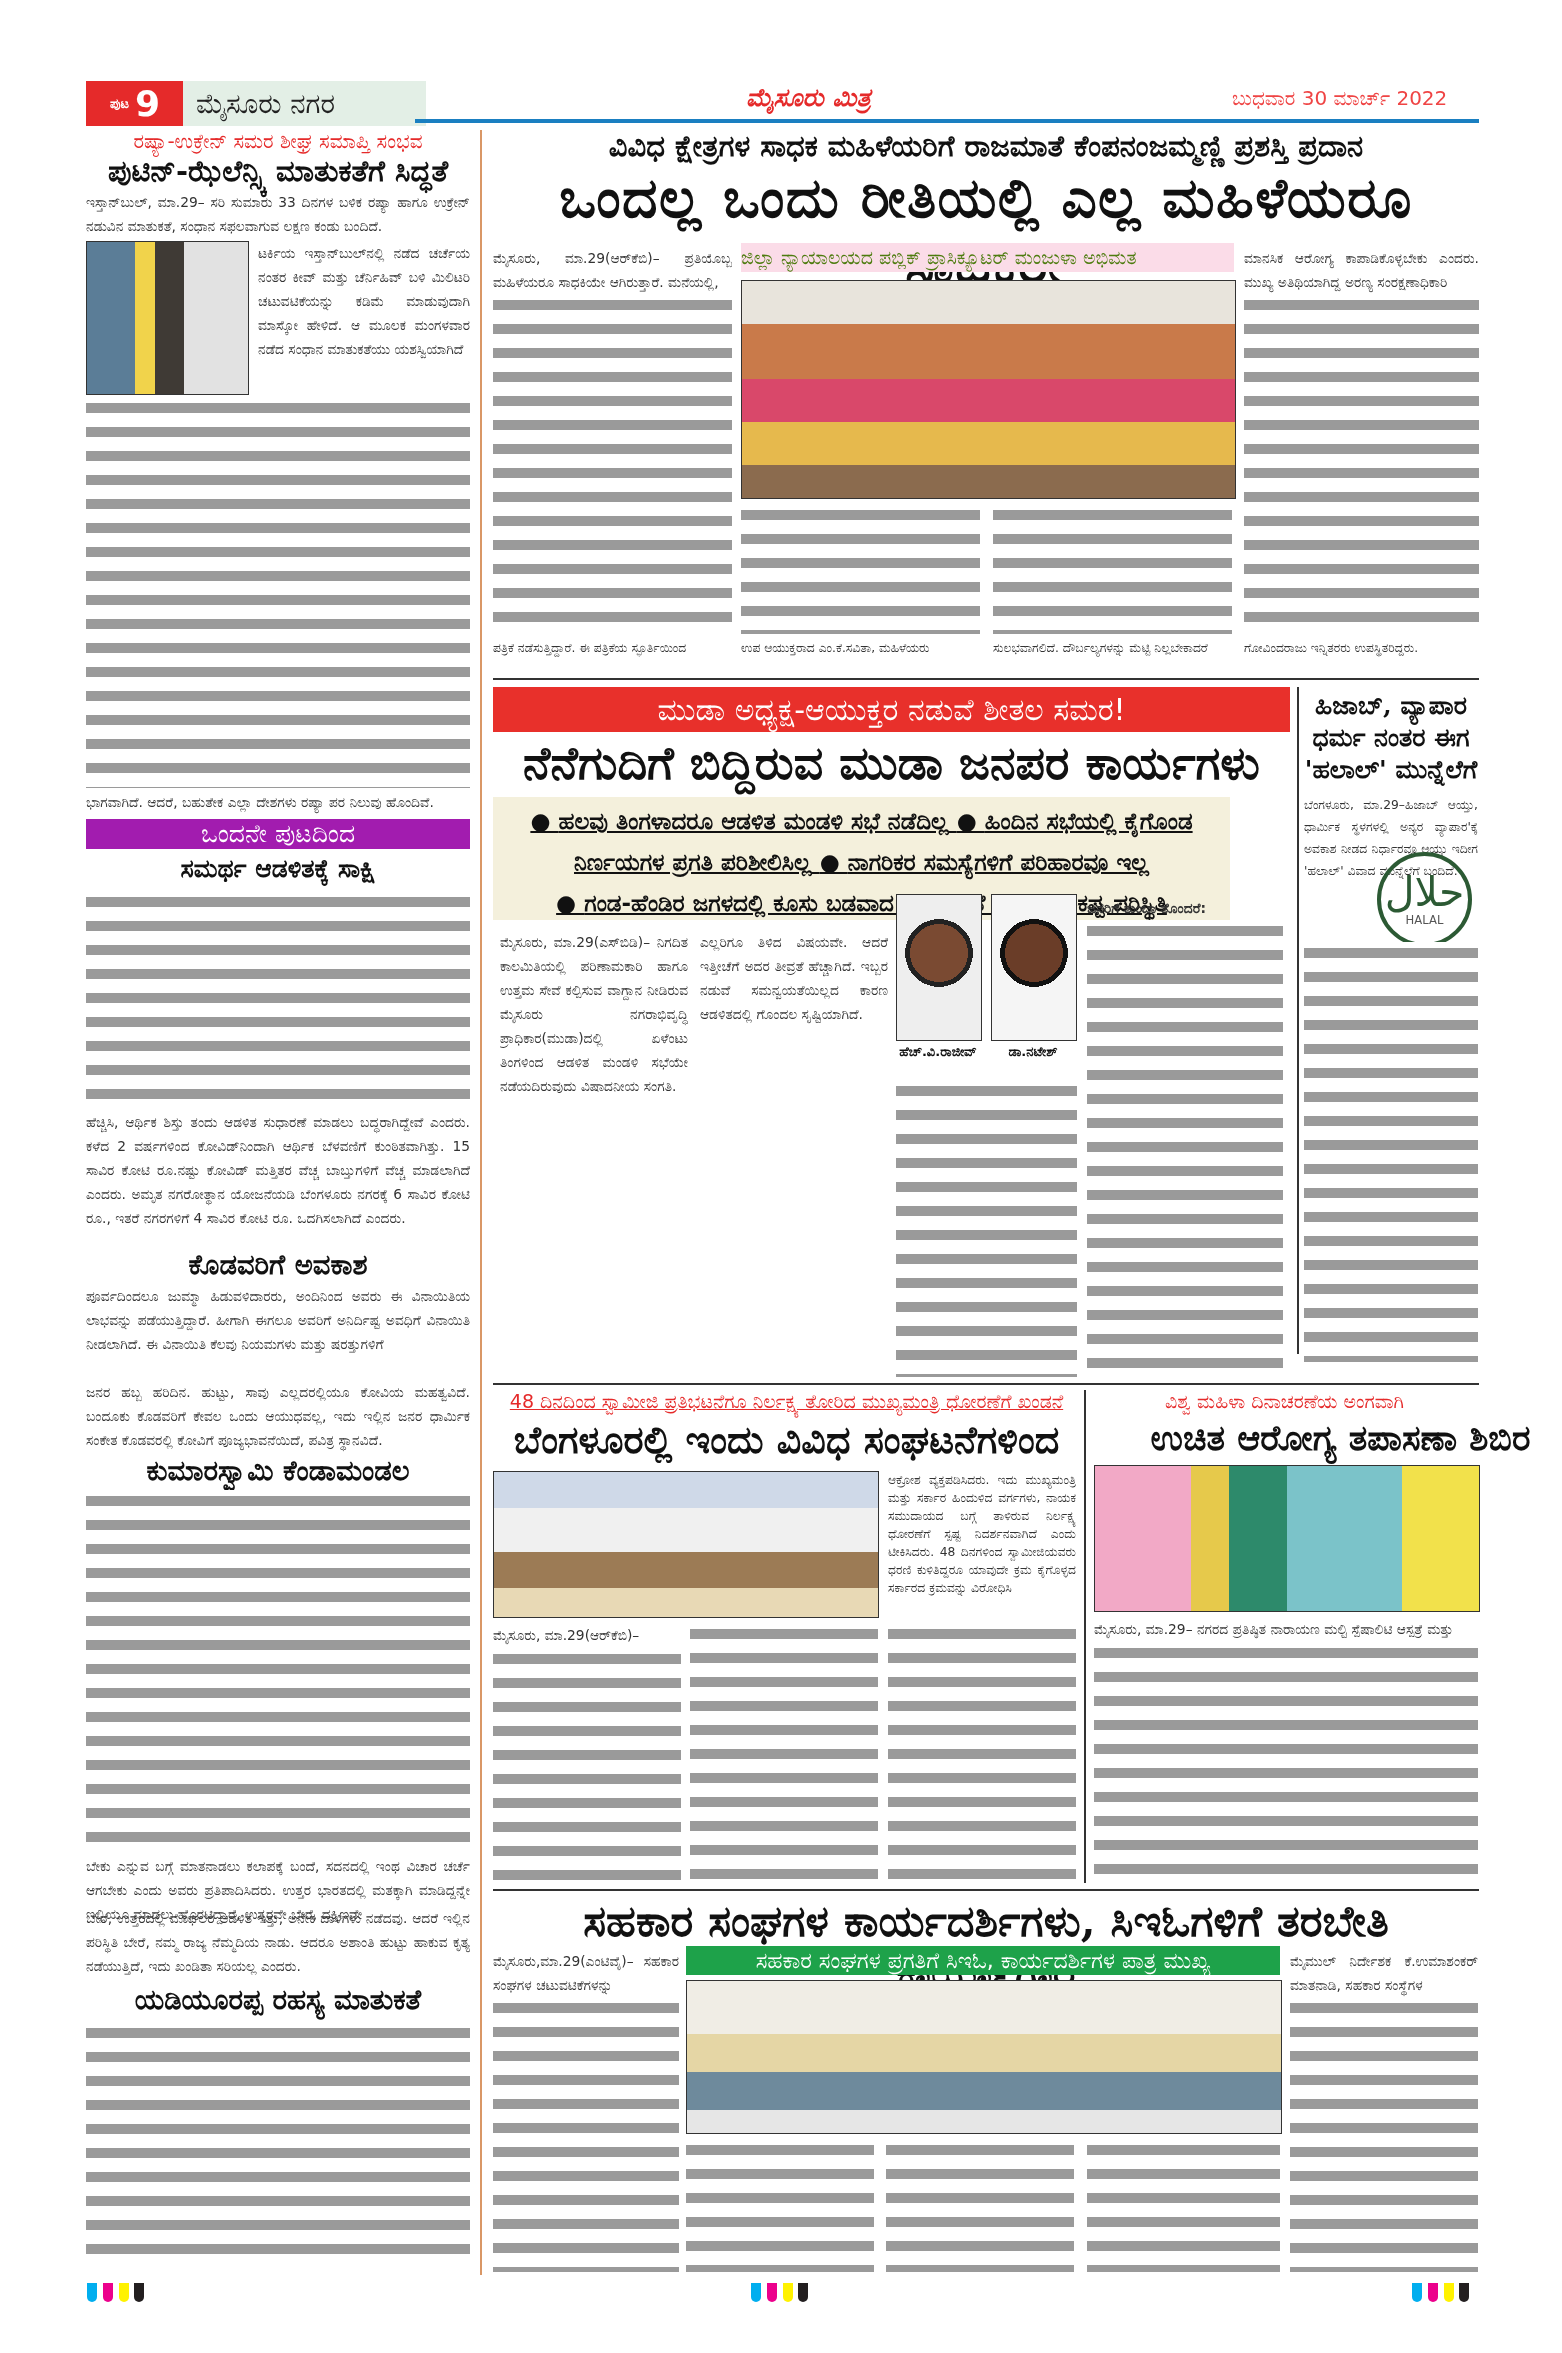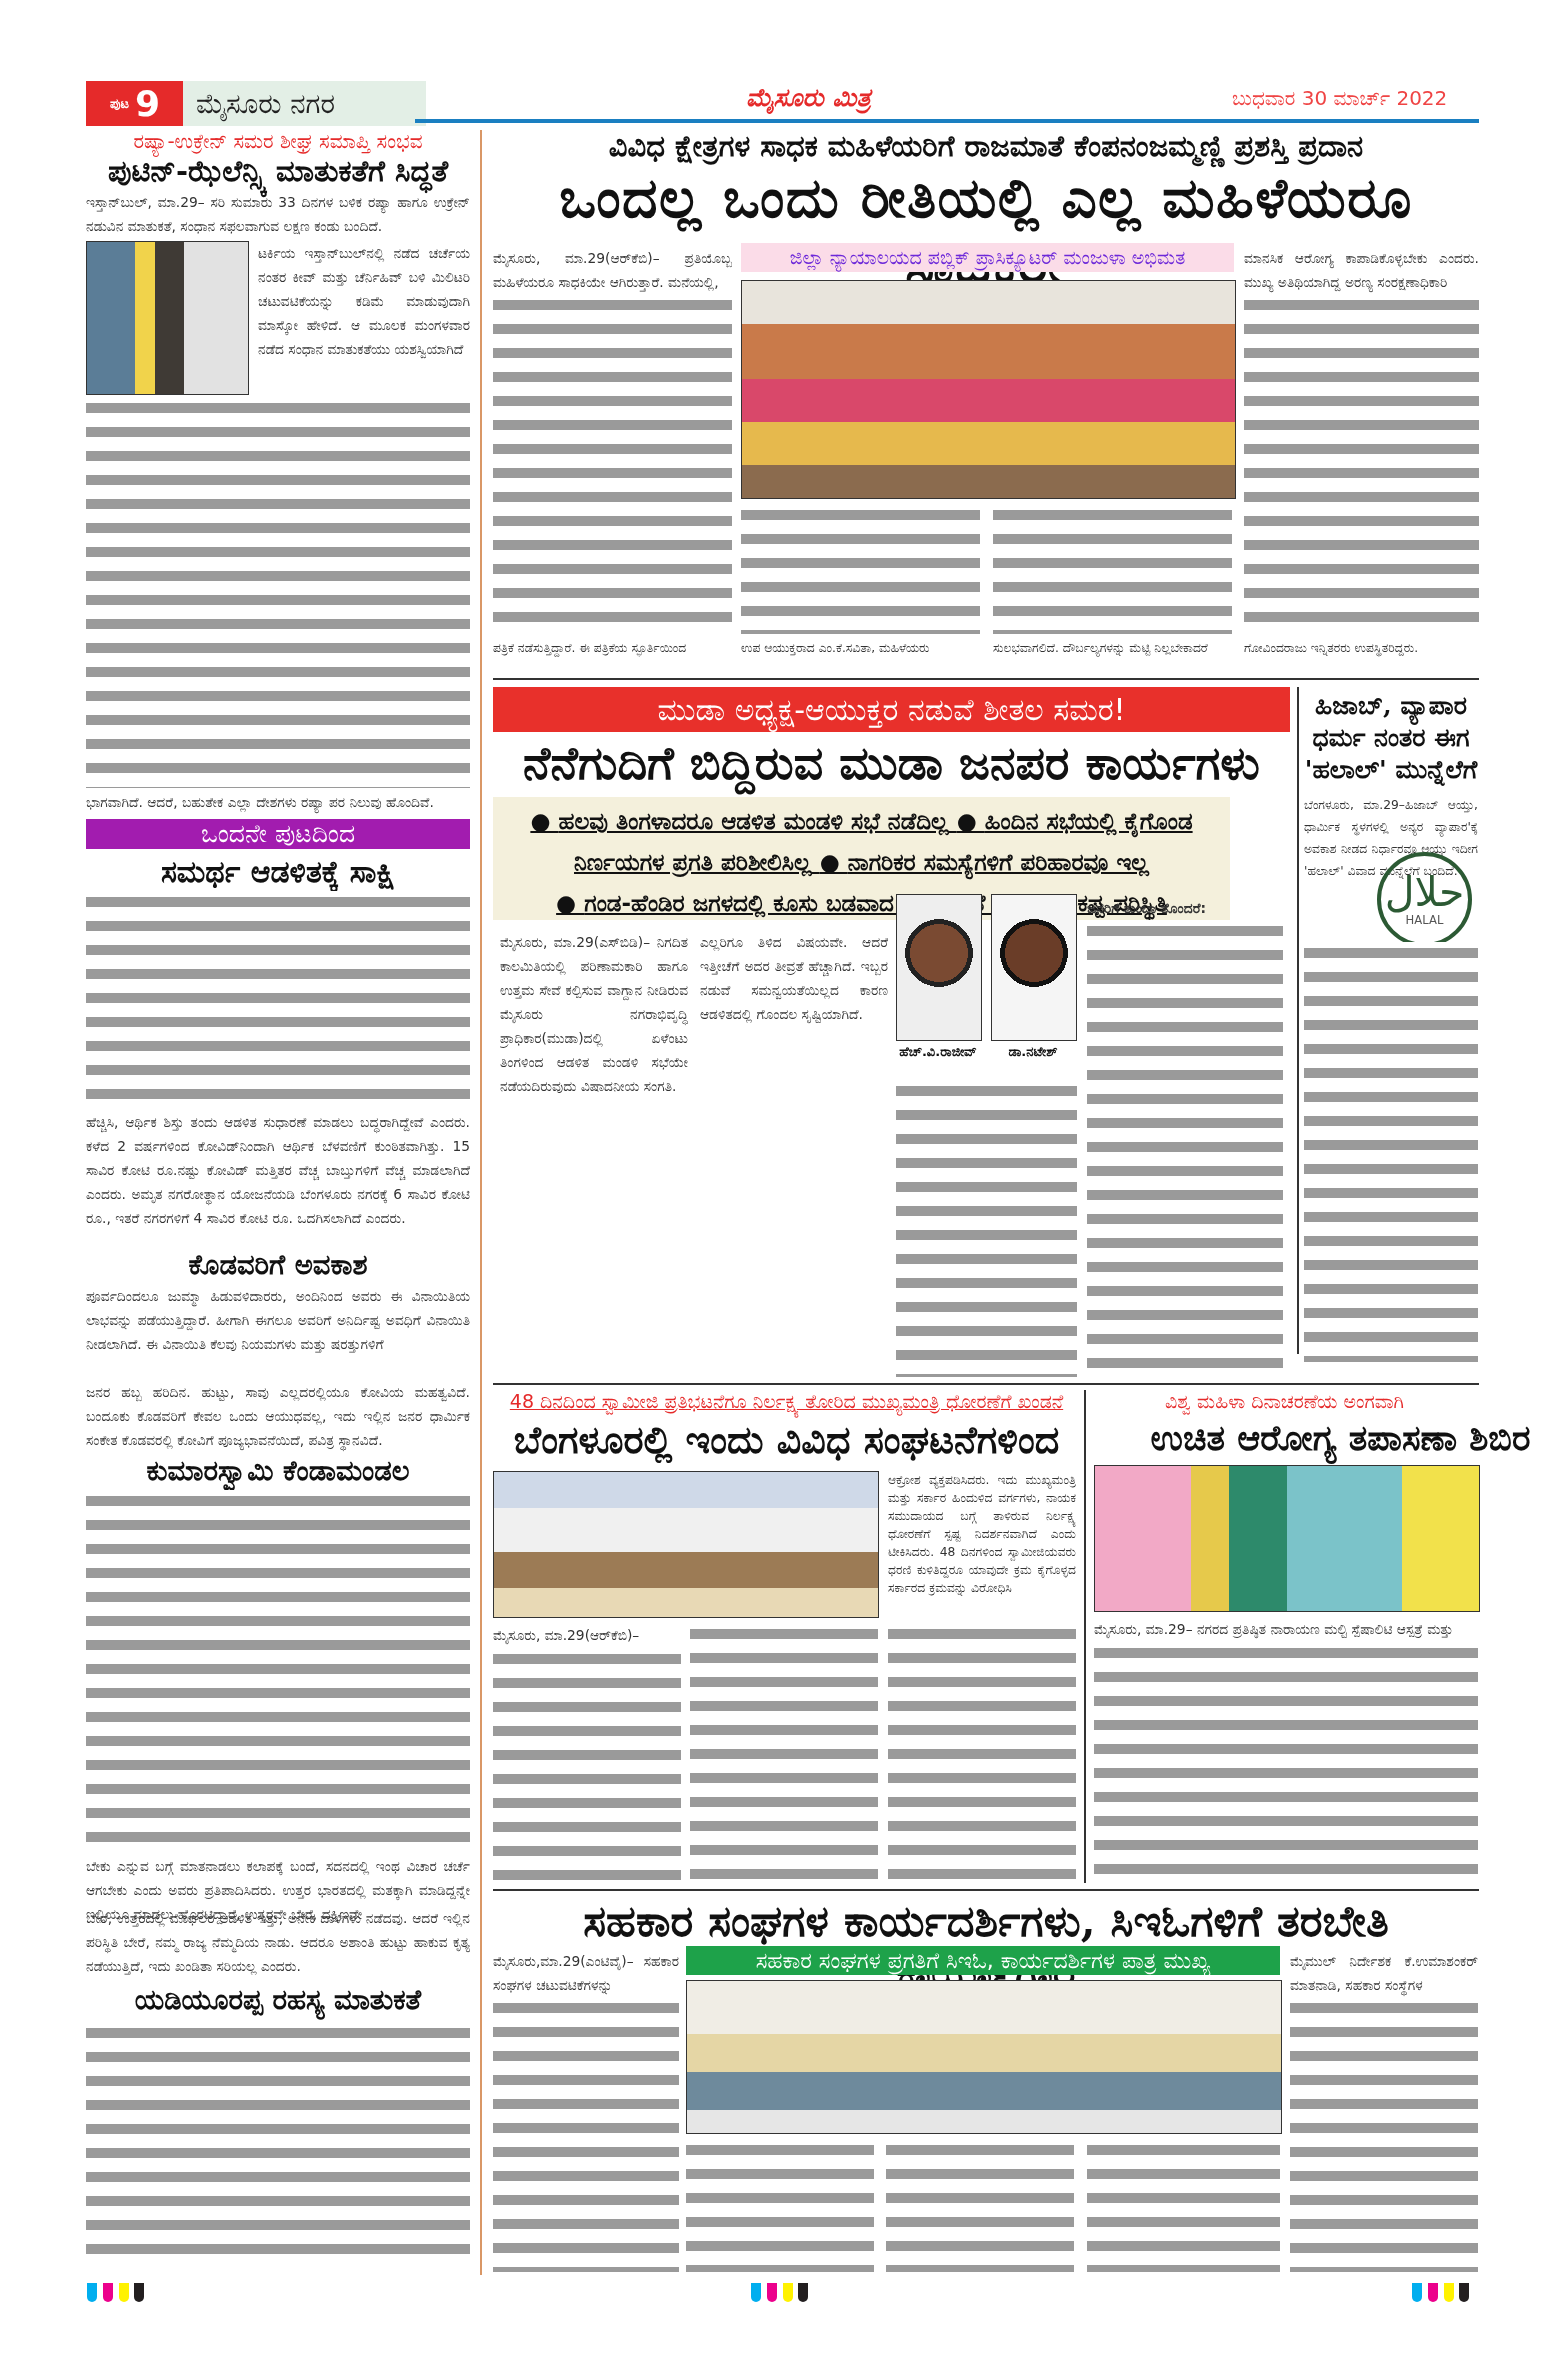--- a/index.html
+++ b/index.html
@@ -20,21 +20,21 @@
   .body{font-size:13.8px;line-height:24px;color:#333;text-align:justify;overflow:hidden;}
   .txt{background:repeating-linear-gradient(#fff 0 5.8px,#9a9a9a 5.8px 16px,#fff 16px 24px);}
   .photo{background:linear-gradient(135deg,#c9a27a,#8b6b4e 40%,#d9c3a8 70%,#6e5a4a);border:1.4px solid #333;}
   .photo.zel{background:linear-gradient(90deg,#5b7d97 0 30%,#f1d34b 30% 42%,#3f3a35 42% 60%,#e2e2e2 60% 100%);}
   .photo.grp{background:linear-gradient(180deg,#e8e4dc 0 20%,#c97a4a 20% 45%,#d9486a 45% 65%,#e6b94d 65% 85%,#8b6b4e 85%);}
   .photo.blue{background:linear-gradient(180deg,#cfd9e8 0 25%,#f0f0f0 25% 55%,#9c7b55 55% 80%,#e8d9b5 80%);}
   .photo.nurse{background:linear-gradient(90deg,#f2a9c6 0 25%,#e6c94b 25% 35%,#2d8a6b 35% 50%,#7bc3c9 50% 80%,#f2e14b 80%);}
   .photo.coop{background:linear-gradient(180deg,#f0ede5 0 35%,#e5d6a5 35% 60%,#6e8a9c 60% 85%,#e6e6e6 85%);}
   .photo.face1{background:radial-gradient(circle at 50% 40%,#7a4a32 0 30%,#222 30% 35%,#eee 35%);}
   .photo.face2{background:radial-gradient(circle at 50% 40%,#6a3d28 0 30%,#111 30% 35%,#f5f5f5 35%);}
-  .pinkbar{background:#fbdce8;color:#6d28d9;font-size:19px;text-align:center;}
+  .pinkbar{background:#fbdce8;color:#4d7c0f;font-size:19px;text-align:left;}
   .redbar{background:#e8302b;color:#fff;text-align:center;font-size:30px;}
   .bluebar{background:#a21caf;color:#fff;text-align:center;font-size:25px;}
   .greenbar{background:#1ea24a;color:#fff;text-align:center;font-size:22px;}
   .beige{background:#f4f0dc;font-size:23px;line-height:41px;text-align:center;color:#111;font-weight:bold;}
   .cap{font-size:13px;font-weight:bold;color:#111;text-align:center;}
   .halal{border:4.3px solid #2c5a34;border-radius:50%;display:flex;flex-direction:column;align-items:center;justify-content:center;color:#2c5a34;}
   .halal .g{font-size:41px;line-height:1;}
   .halal .t{font-size:11.6px;color:#555;}
   .reg{display:flex;gap:5.8px;}
   .reg span{width:10px;height:19px;border-radius:0 0 5px 5px;display:block;}
@@ -55,21 +55,21 @@
 
 <div class="abs kicker" style="left:86px;top:129px;width:384px;font-size:20px;">ರಷ್ಯಾ-ಉಕ್ರೇನ್ ಸಮರ ಶೀಘ್ರ ಸಮಾಪ್ತಿ ಸಂಭವ</div>
 <div class="abs head" style="left:86px;top:154px;width:384px;font-size:29px;">ಪುಟಿನ್-ಝೆಲೆನ್ಸ್ಕಿ ಮಾತುಕತೆಗೆ ಸಿದ್ಧತೆ</div>
 <div class="abs body" style="left:86px;top:190px;width:384px;height:48px;">ಇಸ್ತಾನ್‌ಬುಲ್, ಮಾ.29– ಸರಿ ಸುಮಾರು 33 ದಿನಗಳ ಬಳಿಕ ರಷ್ಯಾ ಹಾಗೂ ಉಕ್ರೇನ್ ನಡುವಿನ ಮಾತುಕತೆ, ಸಂಧಾನ ಸಫಲವಾಗುವ ಲಕ್ಷಣ ಕಂಡು ಬಂದಿದೆ.</div>
 <div class="abs photo zel" style="left:86px;top:241px;width:161px;height:152px;"></div>
 <div class="abs body" style="left:258px;top:241px;width:212px;height:152px;">ಟರ್ಕಿಯ ಇಸ್ತಾನ್‌ಬುಲ್‌ನಲ್ಲಿ ನಡೆದ ಚರ್ಚೆಯ ನಂತರ ಕೀವ್ ಮತ್ತು ಚೆರ್ನಿಹಿವ್ ಬಳಿ ಮಿಲಿಟರಿ ಚಟುವಟಿಕೆಯನ್ನು ಕಡಿಮೆ ಮಾಡುವುದಾಗಿ ಮಾಸ್ಕೋ ಹೇಳಿದೆ. ಆ ಮೂಲಕ ಮಂಗಳವಾರ ನಡೆದ ಸಂಧಾನ ಮಾತುಕತೆಯು ಯಶಸ್ವಿಯಾಗಿದೆ</div>
 <div class="abs body txt" style="left:86px;top:397px;width:384px;height:391px;"></div>
 <div class="abs body" style="left:86px;top:790px;width:384px;height:24px;">ಭಾಗವಾಗಿದೆ. ಆದರೆ, ಬಹುತೇಕ ಎಲ್ಲಾ ದೇಶಗಳು ರಷ್ಯಾ ಪರ ನಿಲುವು ಹೊಂದಿವೆ.</div>
 
 <div class="abs bluebar" style="left:86px;top:819px;width:384px;height:30px;line-height:30px;">ಒಂದನೇ ಪುಟದಿಂದ</div>
-<div class="abs head" style="left:86px;top:854px;width:384px;font-size:30px;">ಸಮರ್ಥ ಆಡಳಿತಕ್ಕೆ ಸಾಕ್ಷಿ</div>
+<div class="abs head" style="left:86px;top:854px;width:384px;font-size:25px;">ಸಮರ್ಥ ಆಡಳಿತಕ್ಕೆ ಸಾಕ್ಷಿ</div>
 <div class="abs body txt" style="left:86px;top:891px;width:384px;height:217px;"></div>
 <div class="abs body" style="left:86px;top:1110px;width:384px;height:143px;">ಹೆಚ್ಚಿಸಿ, ಆರ್ಥಿಕ ಶಿಸ್ತು ತಂದು ಆಡಳಿತ ಸುಧಾರಣೆ ಮಾಡಲು ಬದ್ಧರಾಗಿದ್ದೇವೆ ಎಂದರು. ಕಳೆದ 2 ವರ್ಷಗಳಿಂದ ಕೋವಿಡ್‌ನಿಂದಾಗಿ ಆರ್ಥಿಕ ಬೆಳವಣಿಗೆ ಕುಂಠಿತವಾಗಿತ್ತು. 15 ಸಾವಿರ ಕೋಟಿ ರೂ.ನಷ್ಟು ಕೋವಿಡ್ ಮತ್ತಿತರ ವೆಚ್ಚ ಬಾಬ್ತುಗಳಿಗೆ ವೆಚ್ಚ ಮಾಡಲಾಗಿದೆ ಎಂದರು. ಅಮೃತ ನಗರೋತ್ಥಾನ ಯೋಜನೆಯಡಿ ಬೆಂಗಳೂರು ನಗರಕ್ಕೆ 6 ಸಾವಿರ ಕೋಟಿ ರೂ., ಇತರೆ ನಗರಗಳಿಗೆ 4 ಸಾವಿರ ಕೋಟಿ ರೂ. ಒದಗಿಸಲಾಗಿದೆ ಎಂದರು.</div>
 
 <div class="abs head" style="left:86px;top:1248px;width:384px;font-size:27.5px;">ಕೊಡವರಿಗೆ ಅವಕಾಶ</div>
 <div class="abs body" style="left:86px;top:1284px;width:384px;height:96px;">ಪೂರ್ವದಿಂದಲೂ ಜುಮ್ಮಾ ಹಿಡುವಳಿದಾರರು, ಅಂದಿನಿಂದ ಅವರು ಈ ವಿನಾಯಿತಿಯ ಲಾಭವನ್ನು ಪಡೆಯುತ್ತಿದ್ದಾರೆ. ಹೀಗಾಗಿ ಈಗಲೂ ಅವರಿಗೆ ಅನಿರ್ದಿಷ್ಟ ಅವಧಿಗೆ ವಿನಾಯಿತಿ ನೀಡಲಾಗಿದೆ. ಈ ವಿನಾಯಿತಿ ಕೆಲವು ನಿಯಮಗಳು ಮತ್ತು ಷರತ್ತುಗಳಿಗೆ</div>
 <div class="abs body txt" style="left:86px;top:1380px;width:384px;height:0px;"></div>
 <div class="abs body" style="left:86px;top:1380px;width:384px;height:72px;">ಜನರ ಹಬ್ಬ ಹರಿದಿನ. ಹುಟ್ಟು, ಸಾವು ಎಲ್ಲದರಲ್ಲಿಯೂ ಕೋವಿಯ ಮಹತ್ವವಿದೆ. ಬಂದೂಕು ಕೊಡವರಿಗೆ ಕೇವಲ ಒಂದು ಆಯುಧವಲ್ಲ, ಇದು ಇಲ್ಲಿನ ಜನರ ಧಾರ್ಮಿಕ ಸಂಕೇತ ಕೊಡವರಲ್ಲಿ ಕೋವಿಗೆ ಪೂಜ್ಯಭಾವನೆಯಿದೆ, ಪವಿತ್ರ ಸ್ಥಾನವಿದೆ.</div>
 
 <div class="abs head" style="left:86px;top:1454px;width:384px;font-size:27.5px;text-align:center;">ಕುಮಾರಸ್ವಾಮಿ ಕೆಂಡಾಮಂಡಲ</div>
 <div class="abs body txt" style="left:86px;top:1490px;width:384px;height:362px;"></div>

